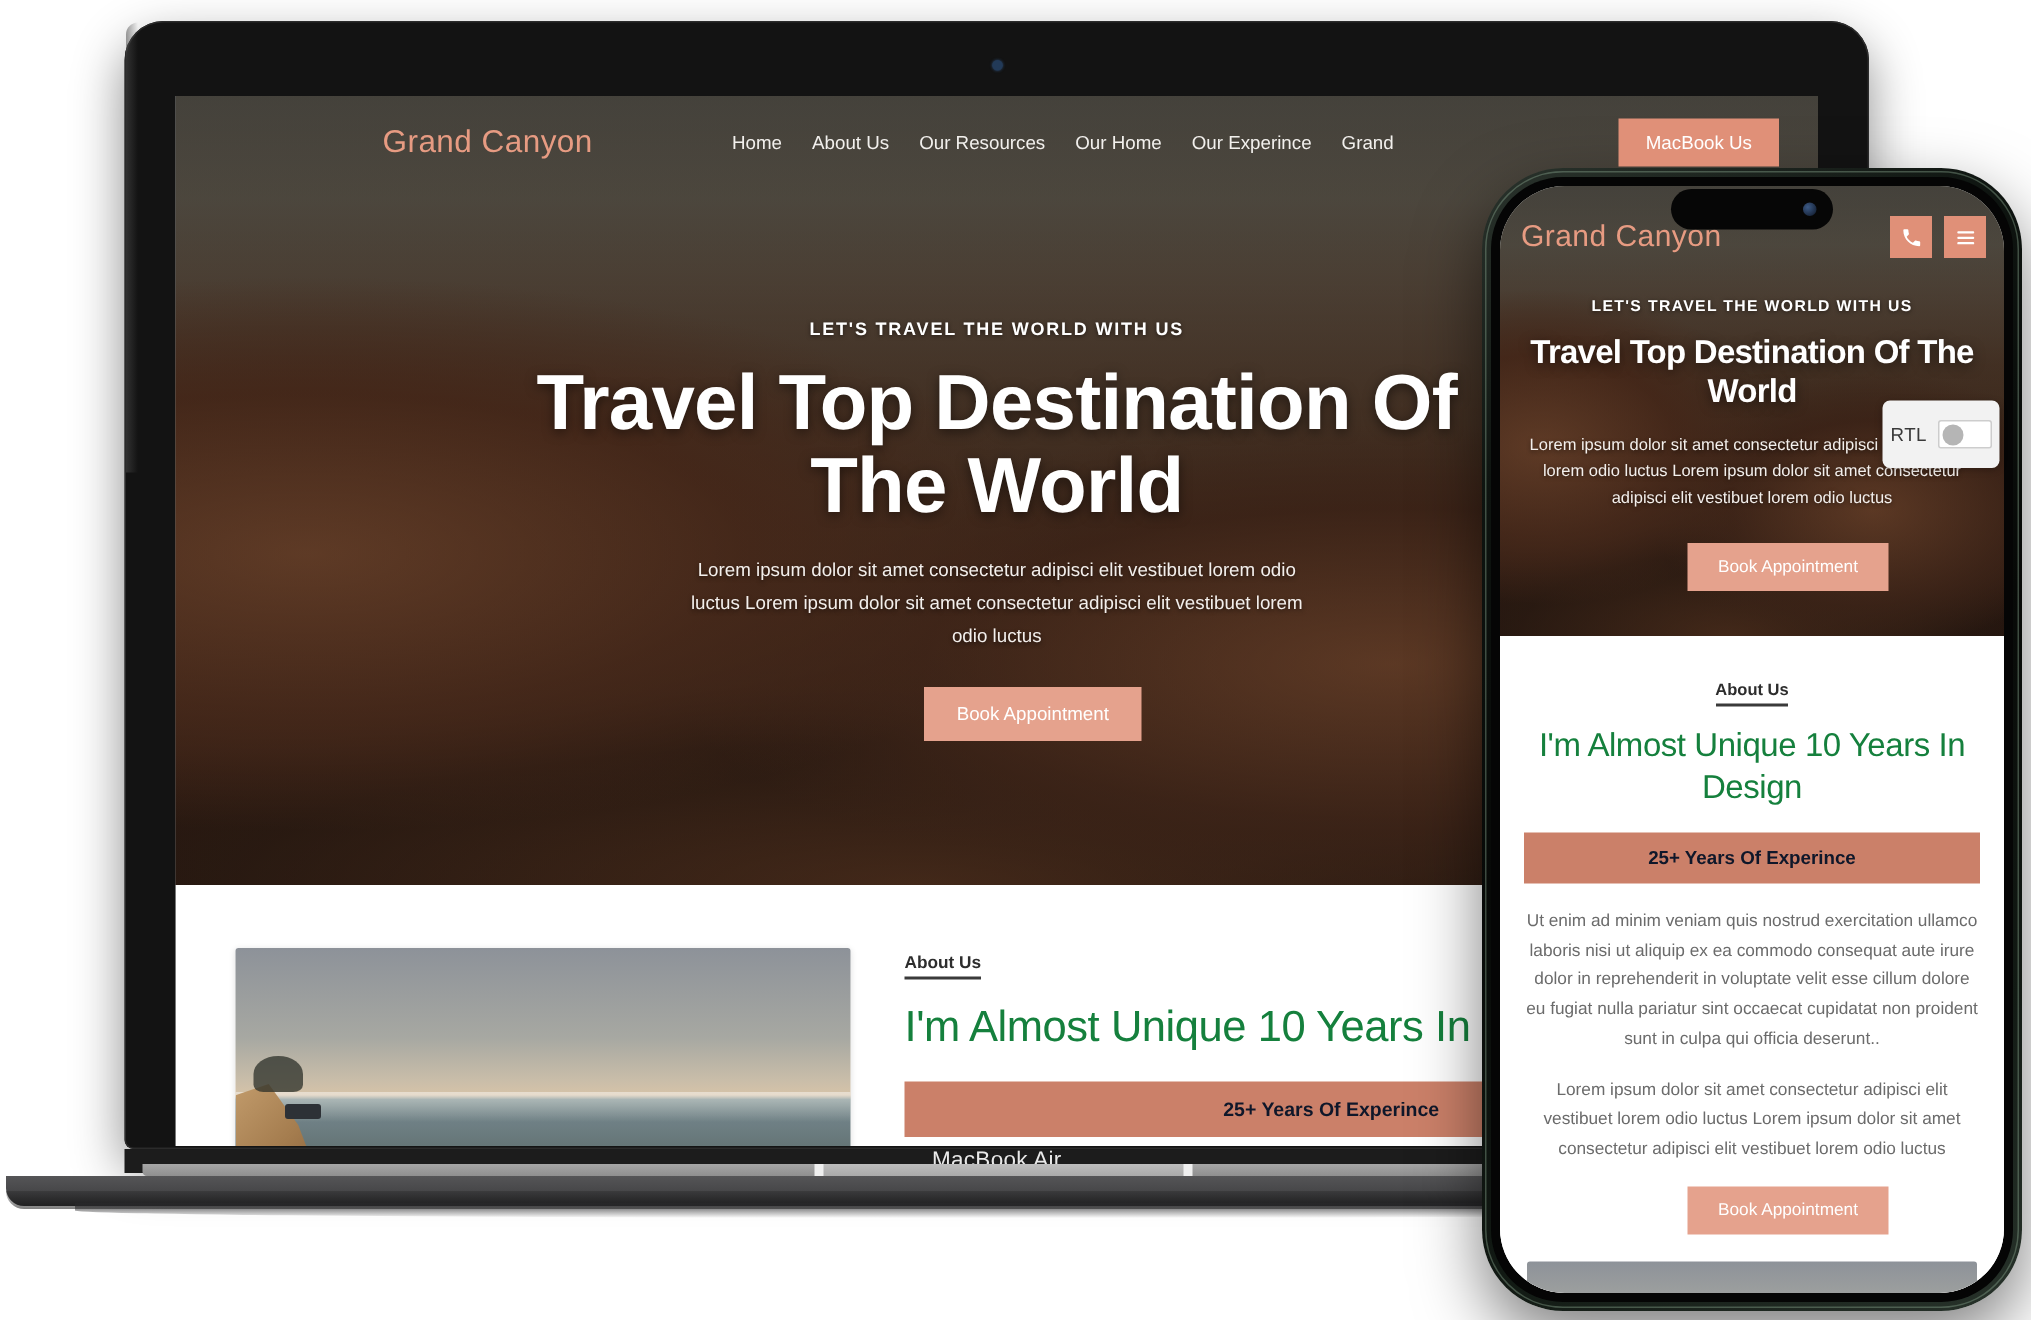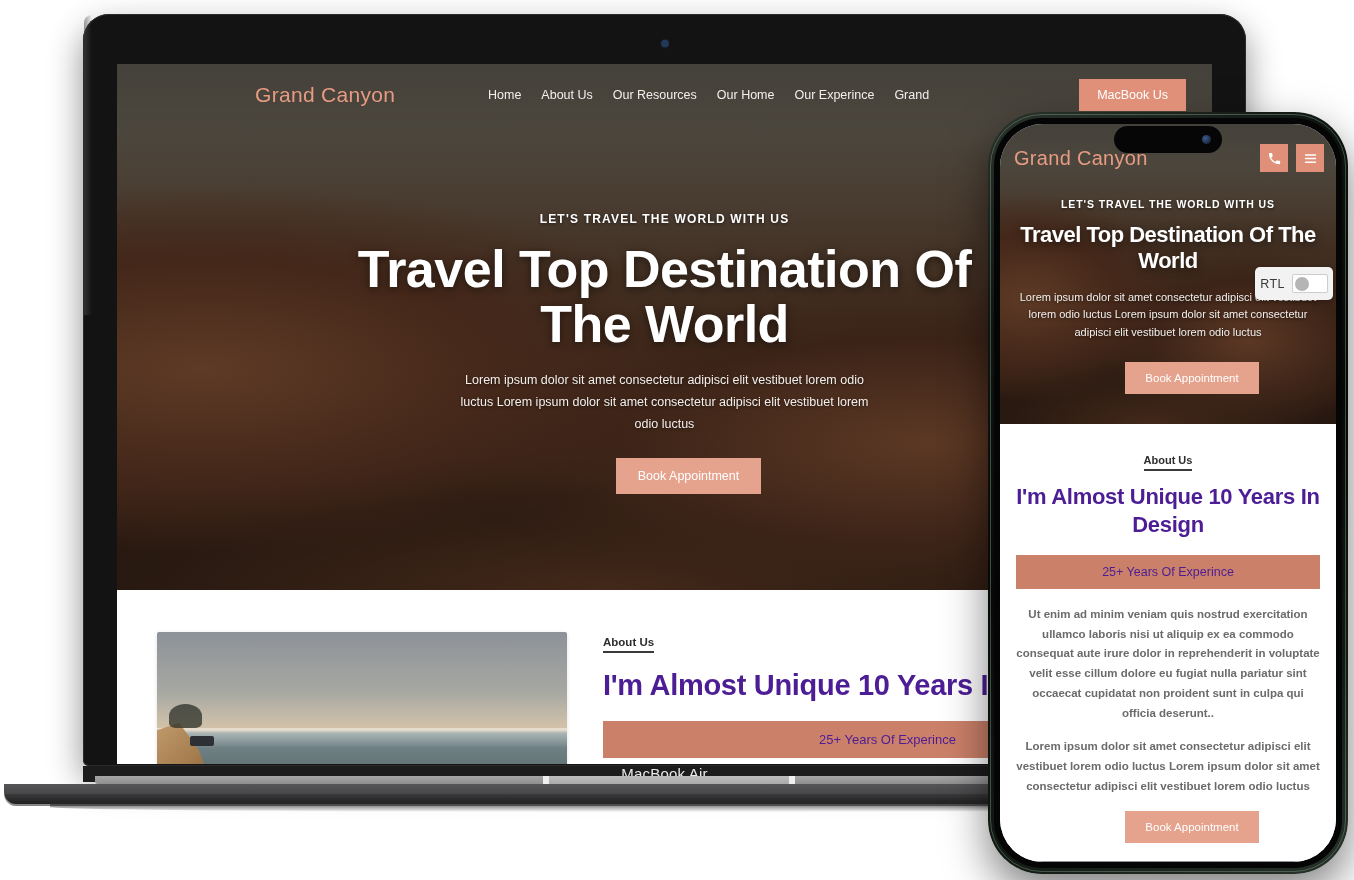--- a/index.html
+++ b/index.html
@@ -145,25 +145,25 @@
   .photo .haze{
     position:absolute; left:0; top:48%; width:100%; height:10%;
     background:linear-gradient(to bottom,rgba(255,255,255,.45),rgba(255,255,255,0));
   }
   .about-copy{ flex:1 1 auto; min-width:0; }
   .kicker{
     display:inline-block; color:#2d2d2d; font-size:11.5px; font-weight:600;
     border-bottom:2px solid #3a3a3a; padding-bottom:3px; margin-bottom:14px;
   }
   .about-h2{
-    color:#4c1d95; font-size:29px; line-height:1.25; font-weight:700;
+    color:#15803d; font-size:29px; line-height:1.25; font-weight:400;
     letter-spacing:-.3px; margin-bottom:18px;
   }
   .badge{
-    display:block; background:#cb8069; color:#4c1d95; font-size:13px; font-weight:400;
+    display:block; background:#cb8069; color:#0f172a; font-size:13px; font-weight:700;
     padding:11px 0; text-align:center;
   }
   .about-p{ color:#6b6b6b; font-size:12px; line-height:1.8; margin-bottom:14px; }
 
   
   #phone{ position:absolute; left:988px; top:112px; width:360px; height:762px; }
   .ph-frame{
     position:absolute; inset:0; border-radius:54px;
     background:linear-gradient(150deg,#2a332c 0%,#0e1410 22%,#070907 50%,#121a14 78%,#28332b 100%);
     box-shadow:0 18px 44px rgba(0,0,0,.5);
@@ -202,33 +202,33 @@
   .ph-icon-btn svg{ width:15px; height:15px; fill:#fff; }
   .ph-hero-body{ text-align:center; padding:6px 18px 30px; position:relative; z-index:3; }
   .ph-hero-body .eyebrow{ font-size:10.5px; letter-spacing:.9px; margin-bottom:12px; }
   .ph-hero-body .hero-h1{ font-size:22px; line-height:1.2; margin-bottom:14px; max-width:none; }
   .ph-hero-body .hero-p{ font-size:11px; line-height:1.6; max-width:none; margin-bottom:20px; }
   .ph-hero-body .btn-book{ font-size:11.5px; padding:10px 20px; }
   .ph-about{ background:#fff; padding:26px 16px 0; text-align:center; }
   .ph-about .kicker{ font-size:11px; margin-bottom:12px; }
   .ph-about .about-h2{ font-size:22px; line-height:1.28; margin-bottom:16px; }
   .ph-about .badge{ font-size:12.5px; padding:10px 0; margin-bottom:16px; }
-  .ph-about .about-p{ font-size:11.5px; line-height:1.72; margin-bottom:14px;font-weight:bold; }
+  .ph-about .about-p{ font-size:11.5px; line-height:1.72; margin-bottom:14px; }
   .ph-btn-wrap{ margin-bottom:18px; }
   .ph-about .btn-book{ font-size:11.5px; padding:10px 20px; }
   .ph-photo{
     height:120px; margin:0 2px; border-radius:2px; overflow:hidden; position:relative;
     background:
       linear-gradient(to bottom,#8d9299 0%,#a7a8a2 30%,#c9bda9 44%,#d6c3a8 49%,
         #7f908f 50.5%,#6f8085 58%,#60706f 70%,#5d6461 86%,#55585a 100%);
   }
 
   
   #rtl-widget{
-    position:absolute; left:1255px; top:267px; width:78px; height:33px;
+    position:absolute; left:1255px; top:267px; width:78px; height:45px;
     background:#f2f2f2; border-radius:5px; z-index:40;
     display:flex; align-items:center; justify-content:center; gap:7px;
     box-shadow:0 1px 5px rgba(0,0,0,.25);
   }
   #rtl-widget .rtl-label{ color:#3a3a3a; font-size:12.5px; letter-spacing:.3px; }
   #rtl-widget .switch{
     width:36px; height:19px; background:#ffffff; border:1px solid #cdcdcd;
     border-radius:2px; display:flex; align-items:center; padding:0 2px; cursor:pointer;
   }
   #rtl-widget .knob{

